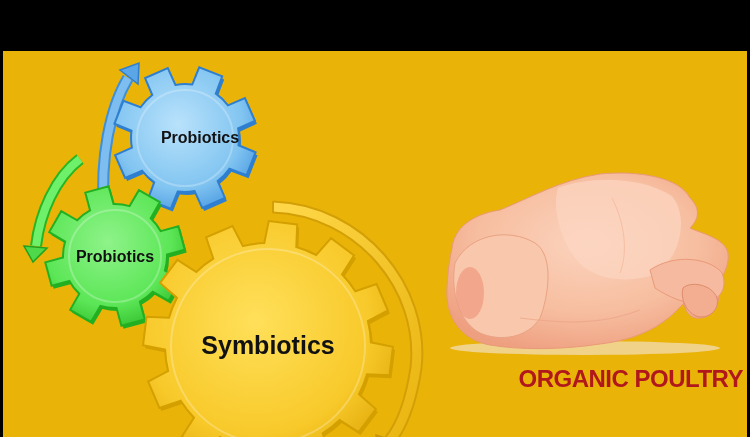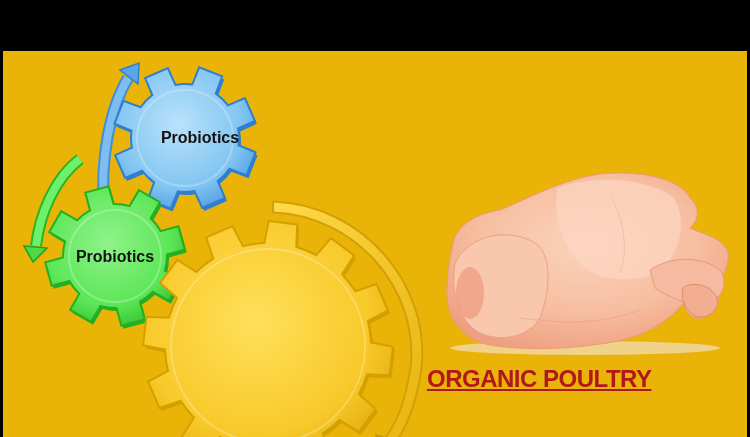--- a/index.html
+++ b/index.html
@@ -7,23 +7,23 @@
   .frame {
     position: absolute; left: 3px; top: 3px; width: 744px; height: 429px;
     background: #eab308; overflow: hidden; margin-top: 48px;
   }
   svg.art { position: absolute; left: 0; top: 0; }
   .gear-label {
     position: absolute; font-family: "Liberation Sans", sans-serif; font-weight: bold;
     color: #111; text-align: center; white-space: nowrap; transform: translate(-50%, -50%);
   }
   .caption {
-    position: absolute; left: 424px; width: 300px; text-align: left;
+    position: absolute; left: 440px; width: 300px; text-align: right;
     font-family: "Liberation Sans", sans-serif; font-weight: bold; color: #b0181c;
-    font-size: 24px; line-height: 32px; letter-spacing: -0.5px; text-decoration: underline;
+    font-size: 24px; line-height: 32px; letter-spacing: -0.5px;
   }
 </style>
 </head>
 <body>
 
 <div class="frame">
   <svg class="art" width="744" height="429" viewBox="3 3 744 429" xmlns="http://www.w3.org/2000/svg">
     <defs>
       <radialGradient id="gBlue" cx="45%" cy="40%" r="65%">
         <stop offset="0%" stop-color="#b9e2fb"></stop>
@@ -103,15 +103,16 @@
       <path d="M650 222 C 675 205, 710 210, 722 225 C 728 240, 720 252, 705 255 C 690 258, 670 250, 655 240 Z" fill="#f6baa0" stroke="#e99a78" stroke-width="1"></path>
       <path d="M683 240 C 690 233, 712 236, 717 250 C 720 262, 708 272, 696 268 C 686 264, 680 250, 683 240 Z" fill="#f3ae92" stroke="#de8c6c" stroke-width="1"></path>
 
       <path d="M520 270 C 560 275, 600 278, 640 262" fill="none" stroke="#eba487" stroke-width="1.2" opacity="0.7"></path>
       <path d="M612 150 C 625 175, 628 205, 620 225" fill="none" stroke="#f0b093" stroke-width="1" opacity="0.6"></path>
     </g>
   </svg>
 
   <div class="gear-label" style="left:197px; top:87px; font-size:16px;">Probiotics</div>
   <div class="gear-label" style="left:112px; top:206px; font-size:16px;">Probiotics</div>
+  <div class="gear-label" style="left:265px; top:294px; font-size:25px;">Symbiotics</div>
 
   <div class="caption" style="top:312px;">ORGANIC POULTRY</div>
 </div>
 
 </body></html>

